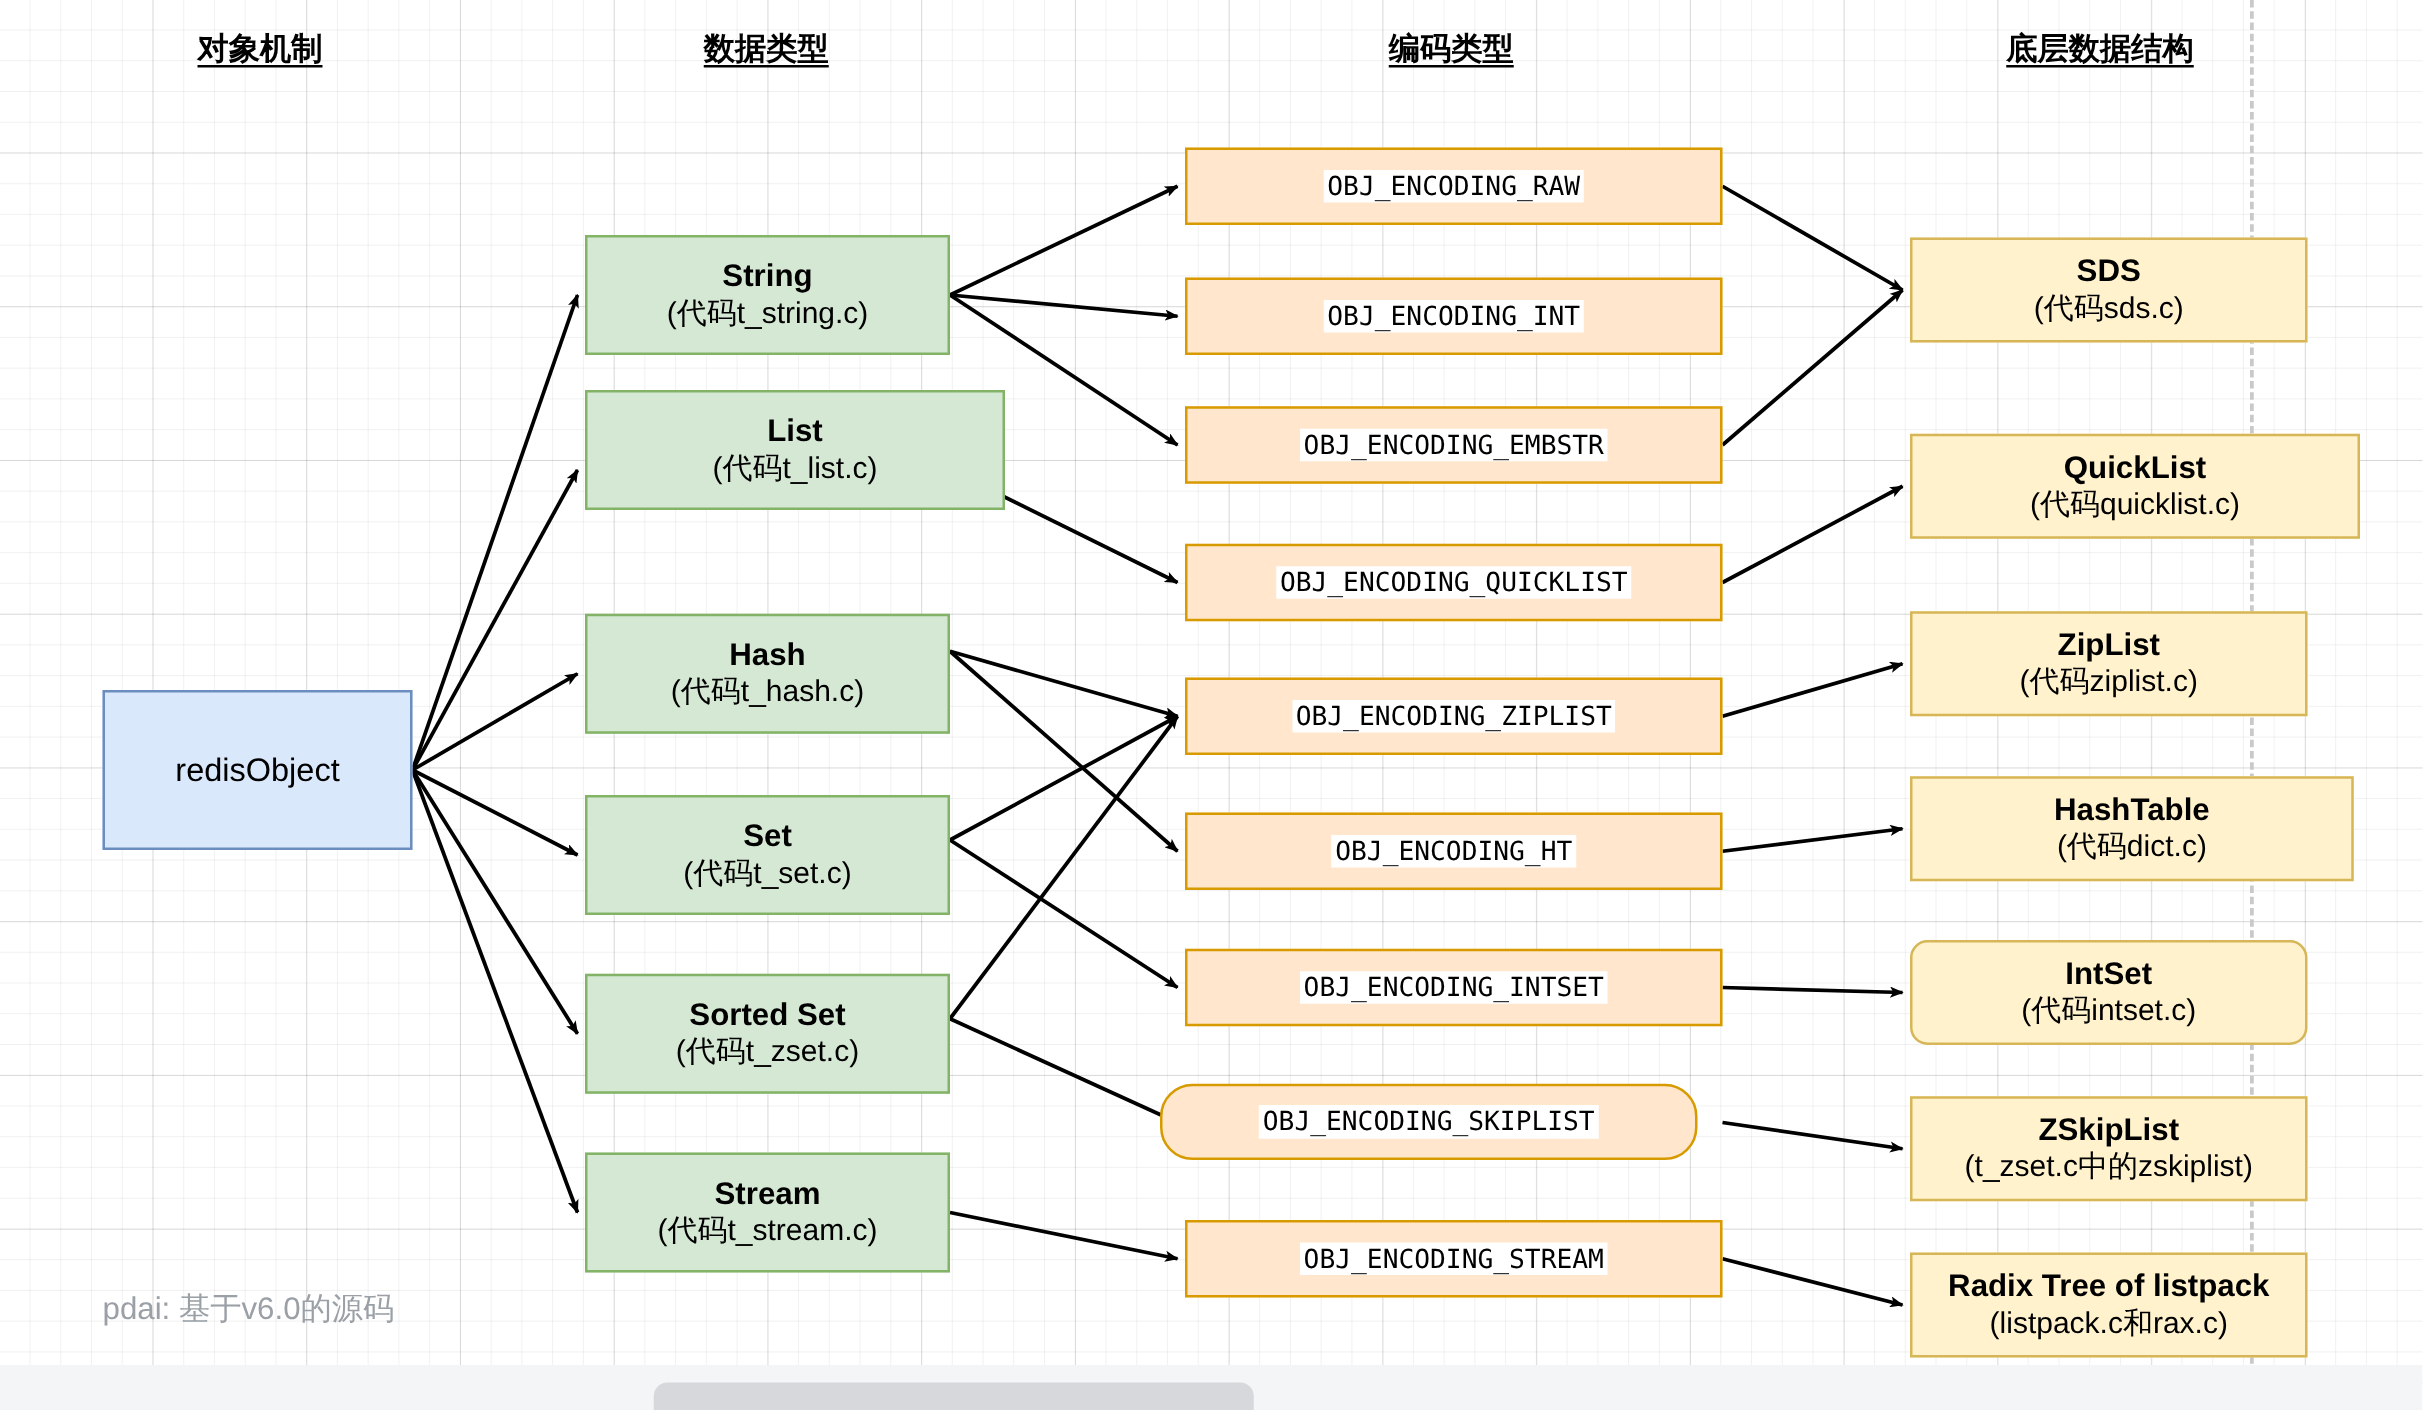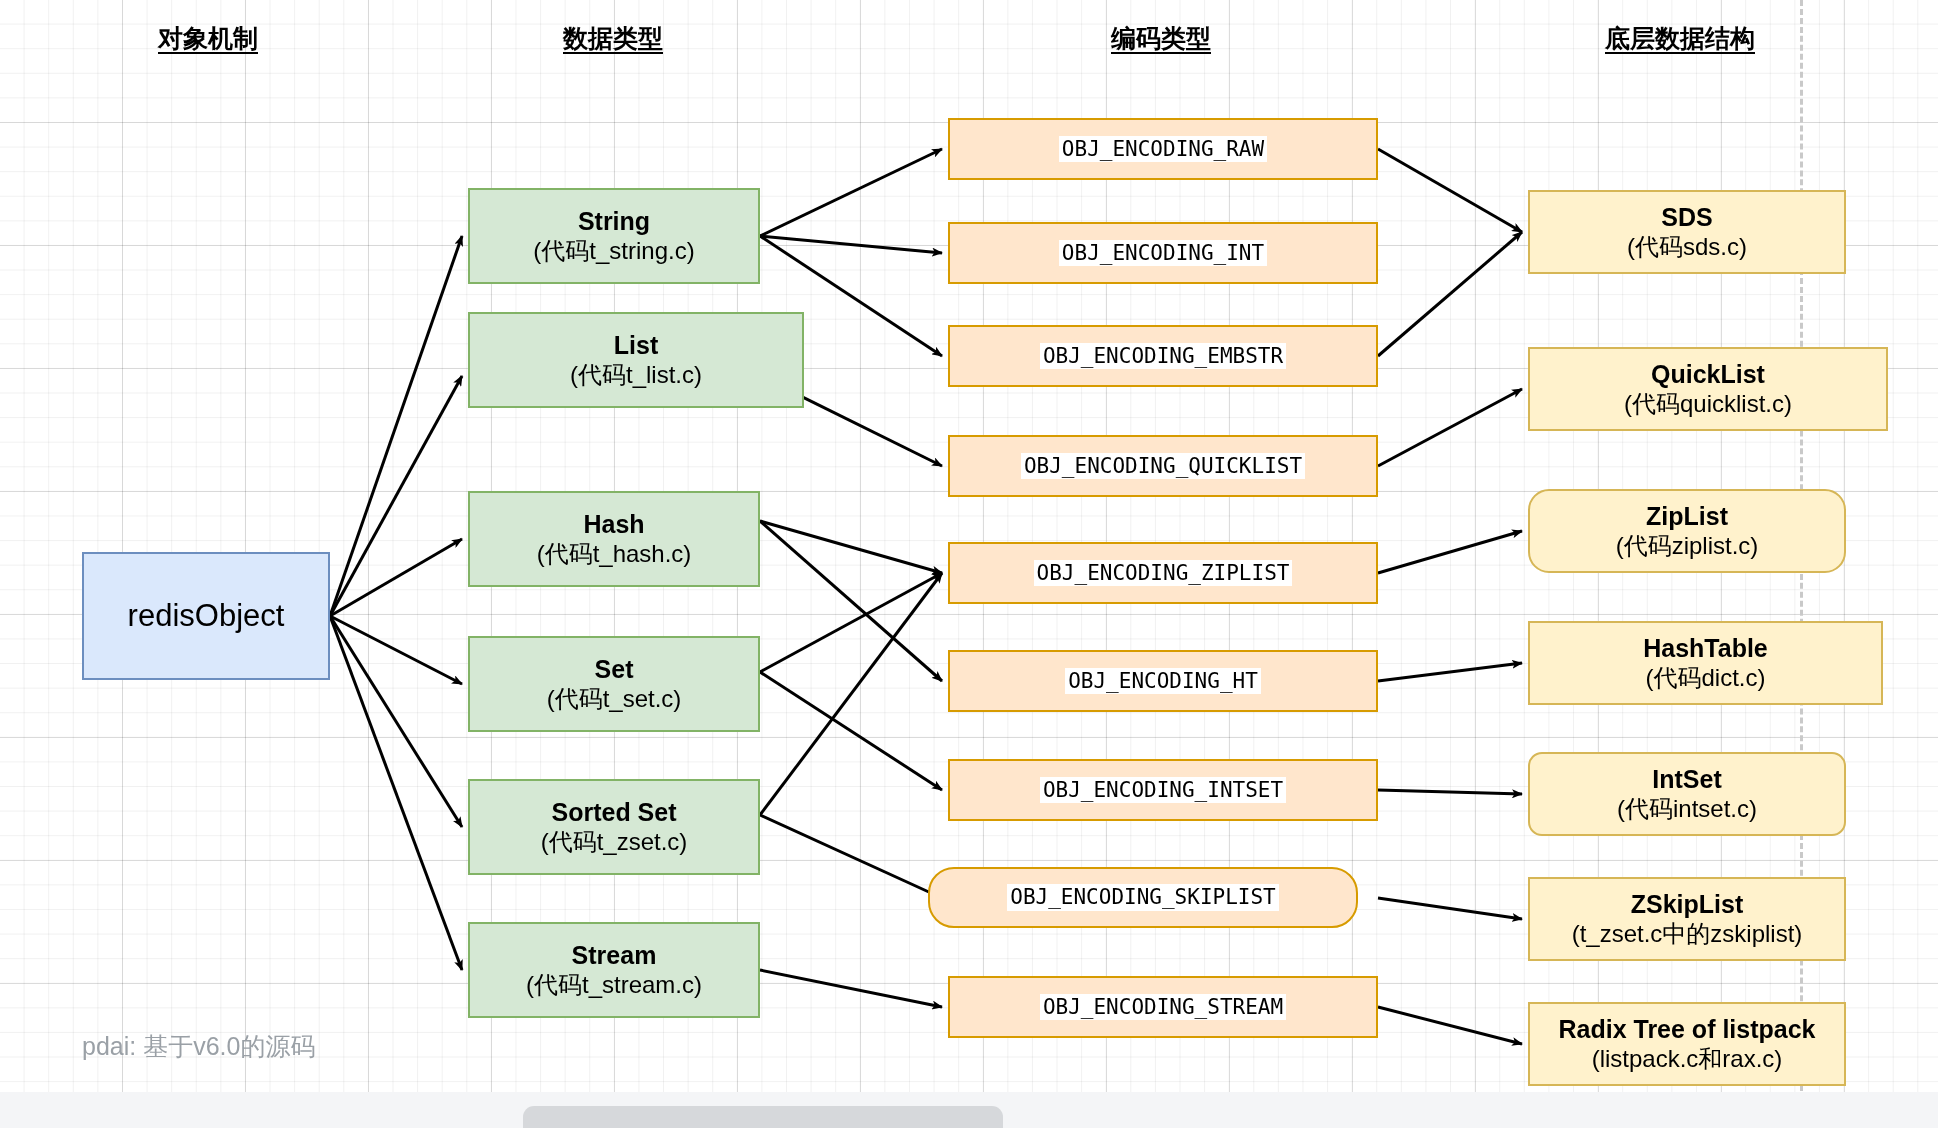--- a/index.html
+++ b/index.html
@@ -42,21 +42,21 @@
     flex-direction:column;
     align-items:center;
     justify-content:center;
     text-align:center;
     line-height:1.18;
   }
   .node .t1{font-weight:bold;font-size:25px;color:#000;}
   .node .t2{font-size:24px;color:#000;}
 
   .n-blue{background:#dae8fc;border:2px solid #6c8ebf;}
-  .n-blue .t1{font-weight:normal;font-size:31px;}
+  .n-blue .t1{font-weight:normal;font-size:26px;}
 
   .n-green{background:#d5e8d4;border:2px solid #82b366;}
   .n-yellow{background:#fff2cc;border:2px solid #d6b656;}
 
   .n-orange{
     background:#ffe6cc;border:2px solid #d79b00;
     justify-content:center;
   }
   .n-orange .code{
     font-family:"DejaVu Sans Mono","Liberation Mono",monospace;
@@ -199,21 +199,21 @@
     </div>
   <div id="structure-nodes">
       <div class="node n-yellow" style="left: 1528px; top: 190px; width: 318px; height: 84px;">
         <span class="t1">SDS</span>
         <span class="t2">(代码sds.c)</span>
       </div>
       <div class="node n-yellow" style="left: 1528px; top: 347px; width: 360px; height: 84px;">
         <span class="t1">QuickList</span>
         <span class="t2">(代码quicklist.c)</span>
       </div>
-      <div class="node n-yellow" style="left: 1528px; top: 489px; width: 318px; height: 84px; border-radius: 21px;">
+      <div class="node n-yellow" style="left: 1528px; top: 489px; width: 318px; height: 84px;">
         <span class="t1">ZipList</span>
         <span class="t2">(代码ziplist.c)</span>
       </div>
       <div class="node n-yellow" style="left: 1528px; top: 621px; width: 355px; height: 84px;">
         <span class="t1">HashTable</span>
         <span class="t2">(代码dict.c)</span>
       </div>
       <div class="node n-yellow" style="left: 1528px; top: 752px; width: 318px; height: 84px; border-radius: 14px;">
         <span class="t1">IntSet</span>
         <span class="t2">(代码intset.c)</span>

